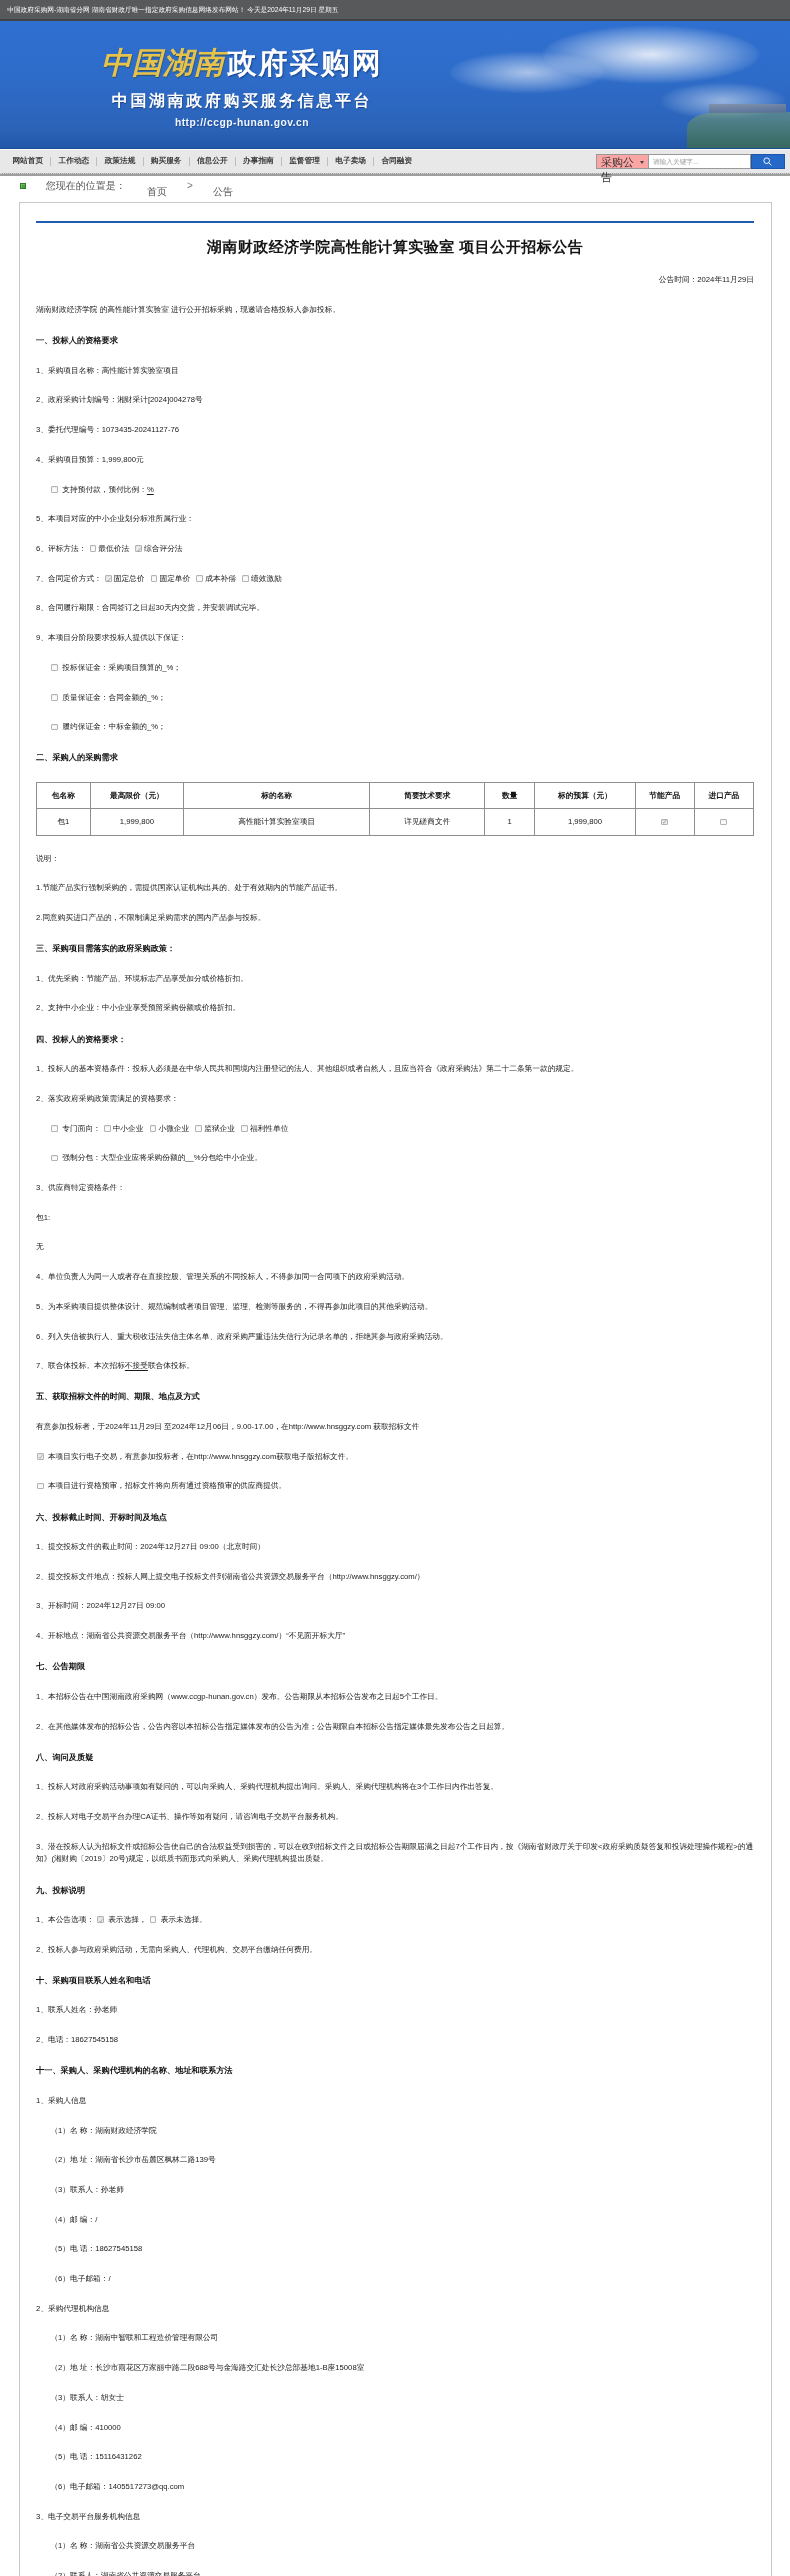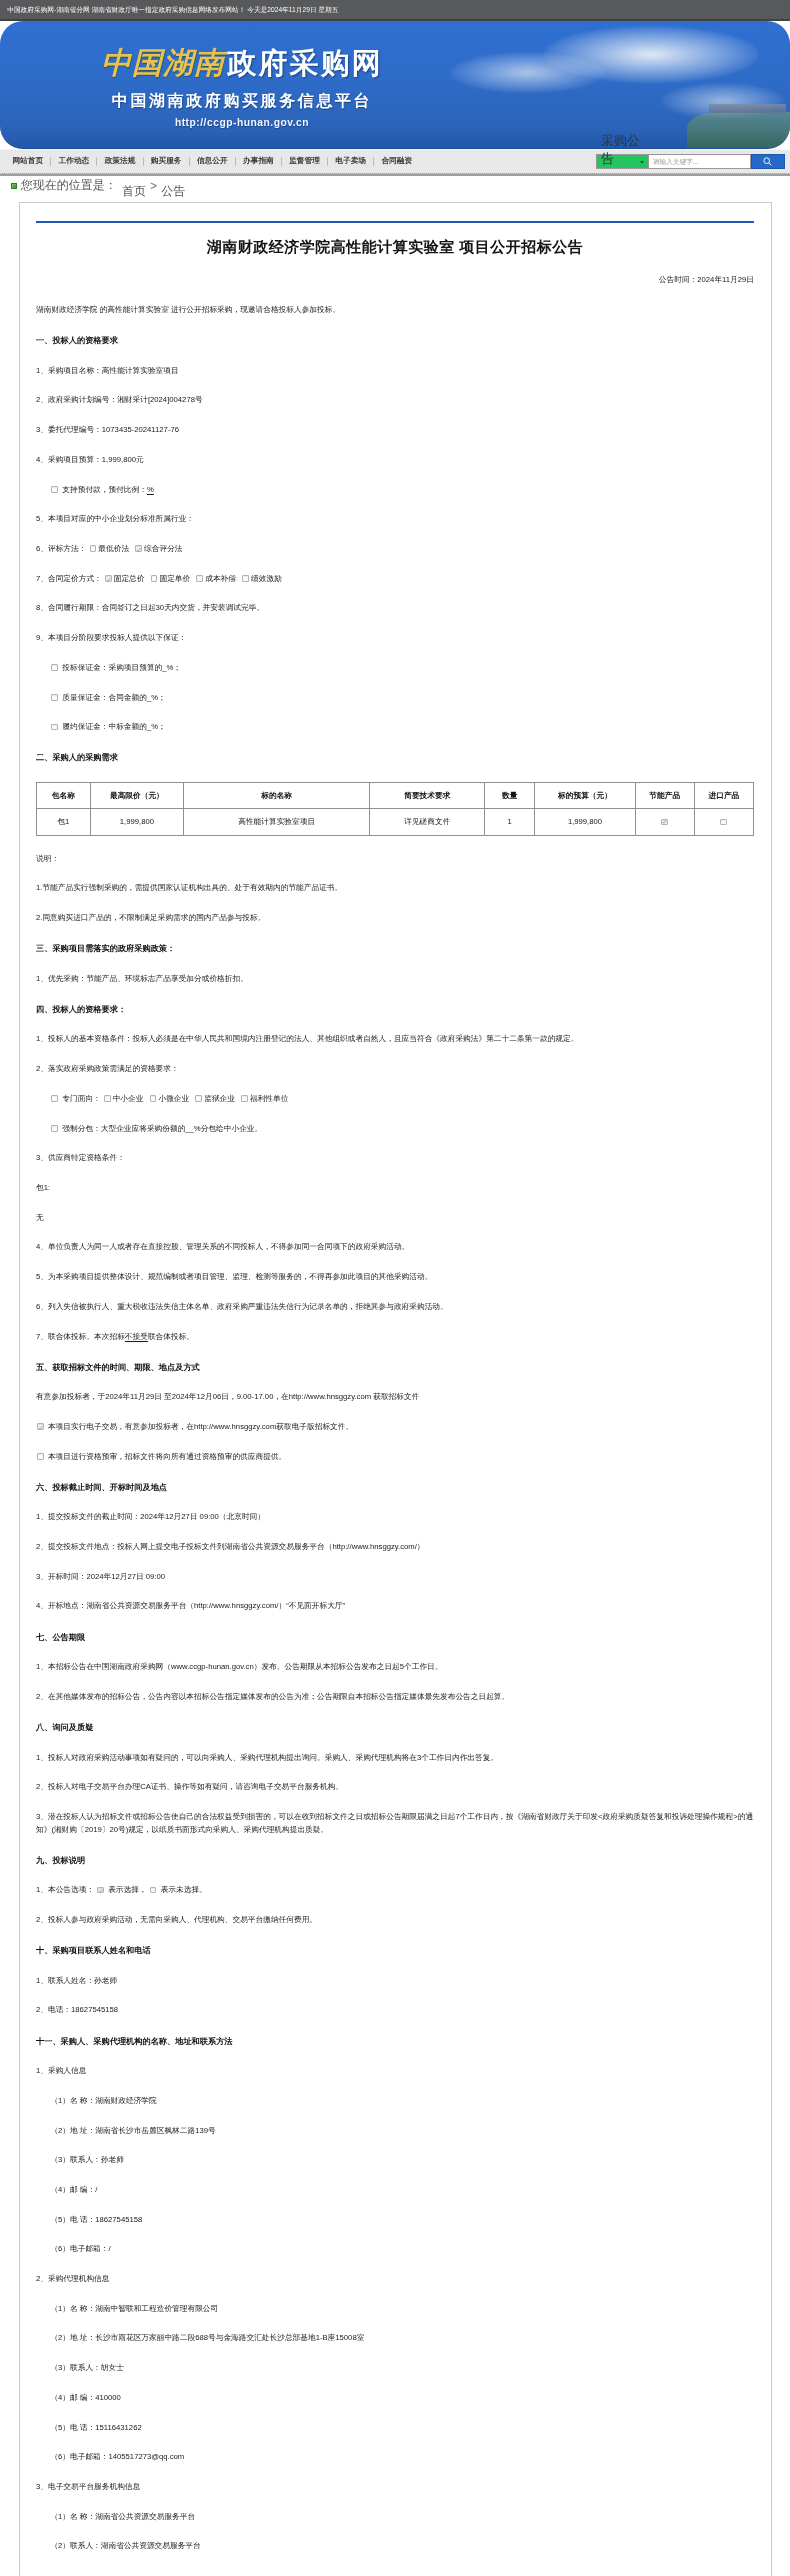--- a/index.html
+++ b/index.html
@@ -13,21 +13,20 @@
   .topbar {
     height: 21px; background: #58595b; border-bottom: 2.1px solid #414244;
     color: #fff; font-size: 6.7px; line-height: 19.6px; padding-left: 7.2px;
     white-space: nowrap;
   }
   
   .banner {
     position: relative; height: 128px; overflow: hidden;
     background: linear-gradient(180deg, #2f6fd0 0%, #2e6cc9 45%, #2b63b8 85%, #2257a8 100%);
     border-bottom: 1px solid #1c4d97;
-    border-radius: 23px;
   }
   .cloud { position: absolute; border-radius: 50%; filter: blur(1px);
     background: radial-gradient(ellipse at center, rgba(255,255,255,.85) 0%, rgba(255,255,255,.25) 55%, rgba(255,255,255,0) 75%); }
   .cloud.c1 { width: 216px; height: 57px; right: 31px; top: 5.2px; }
   .cloud.c2 { width: 155px; height: 41px; right: 185px; top: 31px; opacity: .7; }
   .cloud.c3 { width: 124px; height: 36px; right: 5.2px; top: 62px; opacity: .6; }
   .cityscape { position: absolute; right: 0; bottom: 0; width: 103px; height: 36px;
     background: linear-gradient(180deg, rgba(120,160,120,.55), rgba(60,110,70,.75));
     border-top-left-radius: 31px 15.5px; }
   .cityscape::before { content: ""; position: absolute; right: 4.1px; top: -8.2px; width: 77px; height: 9.3px;
@@ -52,40 +51,40 @@
   .navbar {
     height: 24px; background: #e8e8e8; display: flex; align-items: center;
     padding: 0 5.2px; border-top: 0.5px solid #f7f7f7;
   }
   .nav-list { display: flex; list-style: none; align-items: center; }
   .nav-list li { padding: 0 7.2px; border-right: 0.5px solid #bdbdbd; line-height: 8.2px; }
   .nav-list li:last-child { border-right: none; }
   .nav-list a { text-decoration: none; color: #3d3d3d; font-size: 7.7px; font-weight: bold; cursor: pointer; margin-top: 44px; }
   .search-area { margin-left: auto; display: flex; align-items: center; }
   .search-select {
-    width: 53px; height: 15.5px; background: #22c55e; border: 0.5px solid #999;
-    font-size: 13px; color: #333; display: flex; align-items: flex-end;
+    width: 53px; height: 15.5px; background: #fca5a5; border: 0.5px solid #999;
+    font-size: 11px; color: #333; display: flex; align-items: flex-start;
     padding: 0 4.1px; position: relative; cursor: pointer;
   }
   .search-select .arrow { position: absolute; right: 3.6px; top: 6.2px; width: 0; height: 0;
     border-left: 2.6px solid transparent; border-right: 2.6px solid transparent; border-top: 3.1px solid #444; }
   .search-input {
     width: 102px; height: 15.5px; border: 0.5px solid #999; border-left: none;
     font-size: 6.7px; padding: 0 4.1px; color: #333; outline: none;
     font-family: "Liberation Sans", sans-serif;
   }
   .search-input::placeholder { color: #9a9a9a; }
   .search-btn {
     width: 34px; height: 15.5px; background: #2468c8; border: 0.5px solid #1d57ab;
     display: flex; align-items: center; justify-content: center; cursor: pointer;
   }
   
   .nav-divider { height: 3.1px; background: #9f9f9f; border-top: 0.5px dotted #cfcfcf; }
-  .breadcrumb { height: 19.6px; display: flex; align-items: center; padding-left: 11px;
-    font-size: 12px; color: #555; background: #fff; }
+  .breadcrumb { height: 19.6px; display: flex; align-items: center; padding-left: 20px;
+    font-size: 10px; color: #555; background: #fff; gap: 16px; }
   .loc-icon { width: 5.7px; height: 5.7px; background: #4aa03e; border: 0.5px solid #2f7d28;
     display: inline-block; margin-right: 4.1px; box-shadow: inset 0.5px 0.5px 0 #8fce7e; }
   .breadcrumb a { color: #555; text-decoration: none; cursor: pointer; margin-top: 12px; }
   .breadcrumb .crumb-sep { margin: 0 4.1px; color: #777; }
   .breadcrumb .crumb-label { margin-right: 5.2px; }
   
   .sheet {
     width: 753px; margin: 6.2px auto 0; background: #fff;
     border: 0.5px solid #c9c9c9; padding: 11.3px 16.5px 24px;
   }
@@ -249,20 +248,21 @@
         <td><span class="cb"></span></td>
       </tr>
     </tbody>
   </table>
   <p>说明：</p>
   <p>1.节能产品实行强制采购的，需提供国家认证机构出具的、处于有效期内的节能产品证书。</p>
   <p>2.同意购买进口产品的，不限制满足采购需求的国内产品参与投标。</p>
 
   <h3>三、采购项目需落实的政府采购政策：</h3>
   <p>1、优先采购：节能产品、环境标志产品享受加分或价格折扣。</p>
+  <p>2、支持中小企业：中小企业享受预留采购份额或价格折扣。</p>
 
   <h3>四、投标人的资格要求：</h3>
   <p>1、投标人的基本资格条件：投标人必须是在中华人民共和国境内注册登记的法人、其他组织或者自然人，且应当符合《政府采购法》第二十二条第一款的规定。</p>
   <p>2、落实政府采购政策需满足的资格要求：</p>
   <p class="indent">
     <span class="cb"></span>
     <span>专门面向：</span>
     <span class="cb"></span><span class="opt">中小企业</span>
     <span class="cb"></span><span class="opt">小微企业</span>
     <span class="cb"></span><span class="opt">监狱企业</span>

